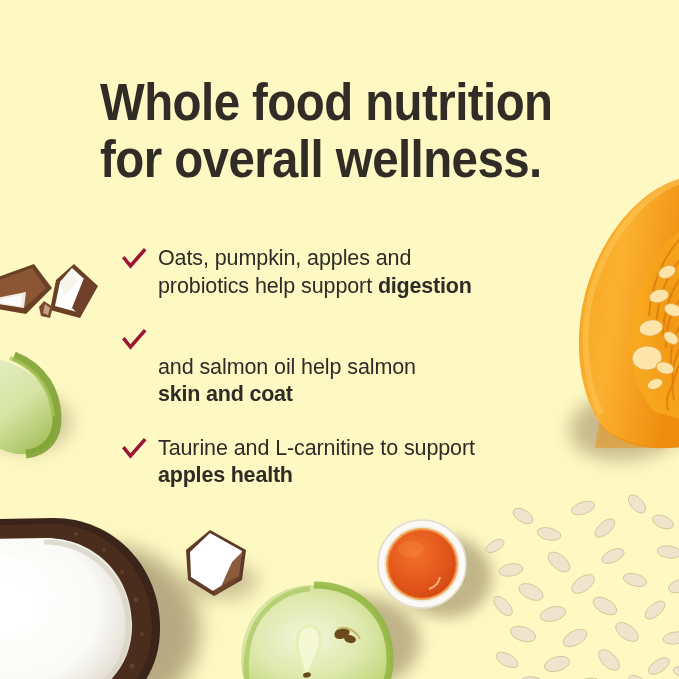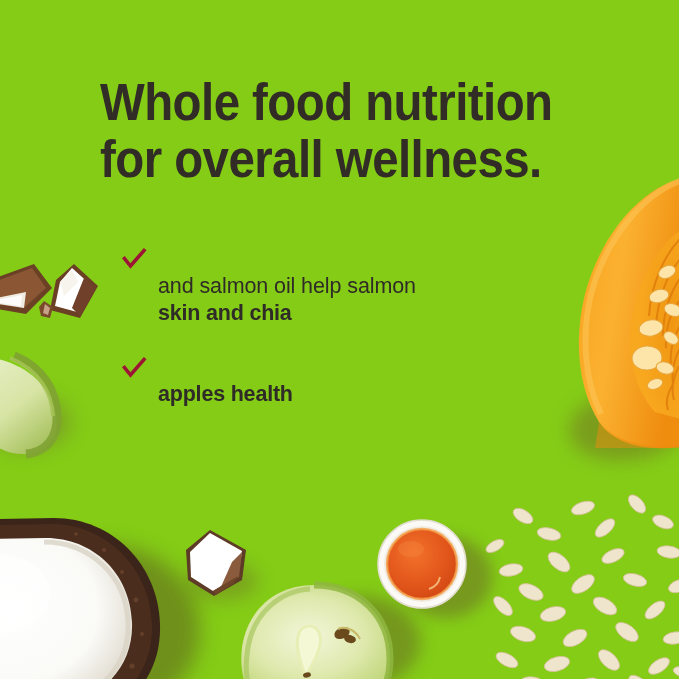--- a/index.html
+++ b/index.html
@@ -2,21 +2,21 @@
 <html><head>
 <meta charset="utf-8">
 <style>
   html,body{margin:0;padding:0;}
   body{
     width:679px;height:679px;overflow:hidden;
     background:#f3ebdc;
     font-family:"Liberation Sans", sans-serif;
     position:relative;
   }
-  .stage{position:absolute;inset:0;overflow:hidden;background:#84cc16;}
+  .stage{position:absolute;inset:0;overflow:hidden;background:#fef9c3;}
 
   
   .headline{
     position:absolute;left:100px;top:74px;width:500px;
     color:#322c27;
     font-family:"Liberation Sans Narrow","Liberation Sans",sans-serif;
     font-weight:bold;
     font-size:51px;
     line-height:57px;
     letter-spacing:-0.6px;
@@ -302,40 +302,51 @@
     </svg>
   </div>
 
   <div class="headline">
     <span>Whole food nutrition</span>
     <span class="l2">for overall wellness.</span>
   </div>
 
   <div class="bullets">
 
+    <div class="bullet">
+      <span class="check">
+        <svg viewBox="0 0 24 22" width="24" height="22">
+          <path d="M2.5,10.5 L8.5,18 L22,2.5" fill="none" stroke="#9d1535" stroke-width="3.6" stroke-linecap="square"></path>
+        </svg>
+      </span>
+      <div class="btext">
+        <span class="nb">Oats, pumpkin, apples and</span><br>
+        <span>probiotics help support </span><b>digestion</b>
+      </div>
+    </div>
 
     <div class="bullet">
       <span class="check">
         <svg viewBox="0 0 24 22" width="24" height="22">
           <path d="M2.5,10.5 L8.5,18 L22,2.5" fill="none" stroke="#9d1535" stroke-width="3.6" stroke-linecap="square"></path>
         </svg>
       </span>
       <div class="btext">
         <br>
         <span class="nb">and salmon oil help salmon</span><br>
-        <b>skin and chia</b>
+        <b>skin and coat</b>
       </div>
     </div>
 
     <div class="bullet">
       <span class="check">
         <svg viewBox="0 0 24 22" width="24" height="22">
           <path d="M2.5,10.5 L8.5,18 L22,2.5" fill="none" stroke="#9d1535" stroke-width="3.6" stroke-linecap="square"></path>
         </svg>
       </span>
       <div class="btext">
-        <br>
+        <span class="nb">Taurine and L-carnitine to support</span><br>
         <b>apples health</b>
       </div>
     </div>
 
   </div>
 </div>
 
 </body></html>

